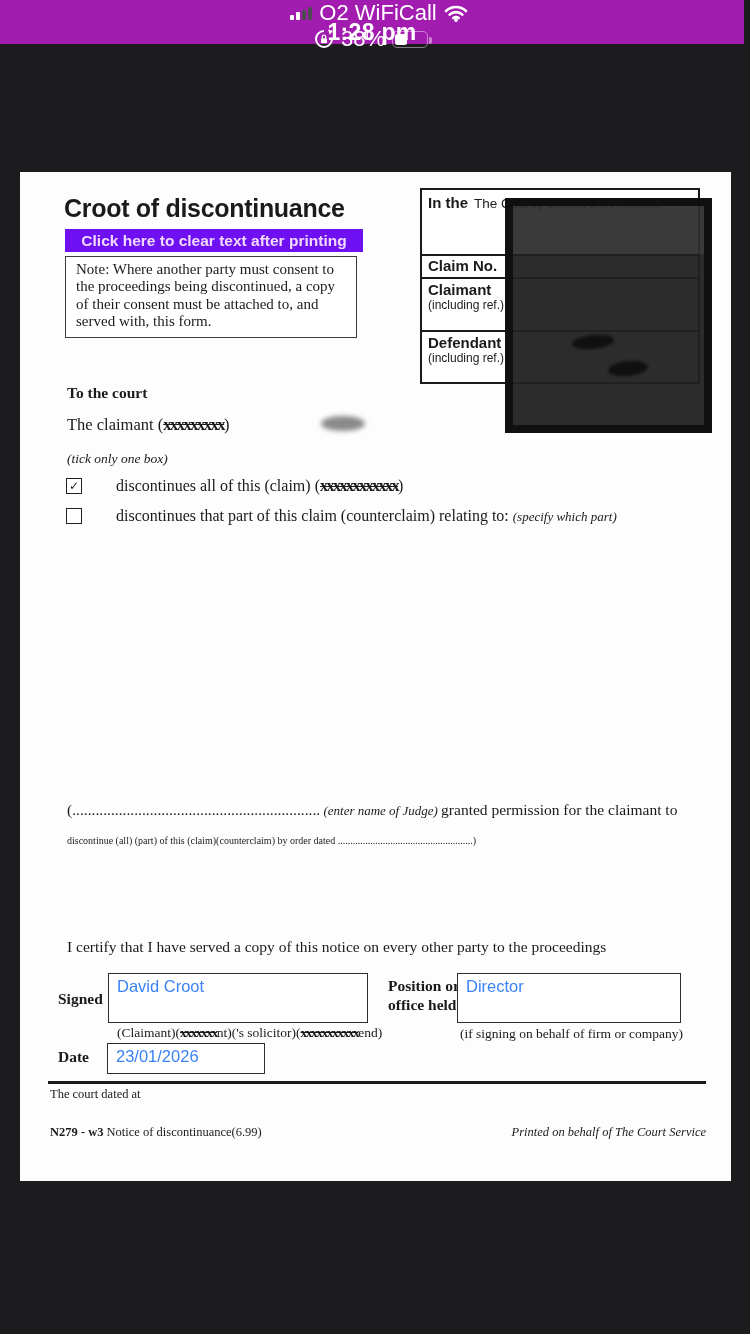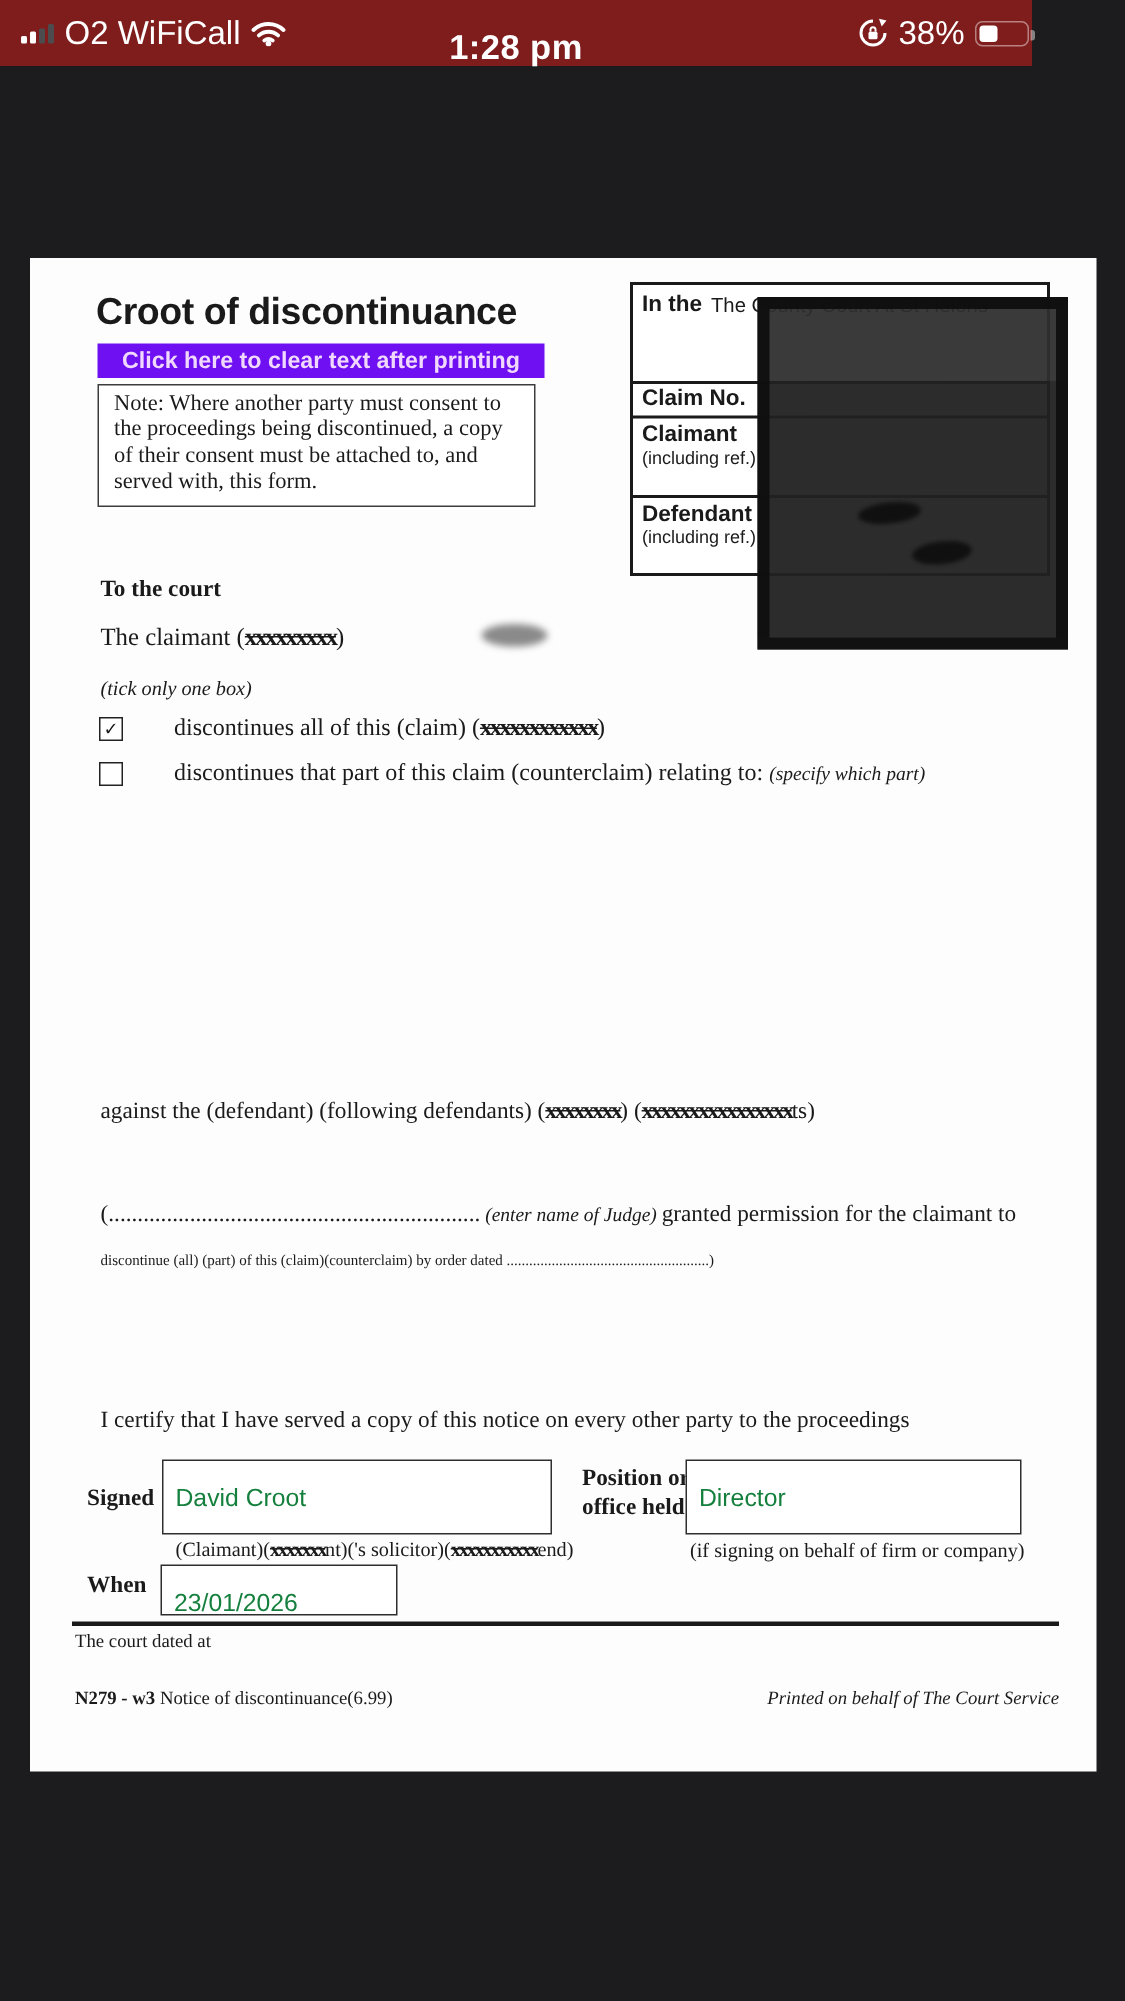--- a/index.html
+++ b/index.html
@@ -1,22 +1,22 @@
 <!DOCTYPE html>
 <html><head>
 <meta charset="utf-8">
 <style>
   * { margin:0; padding:0; box-sizing:border-box; }
   html,body { width:750px; height:1334px; background:#1c1c1e; overflow:hidden; }
   body { font-family:"Liberation Serif", serif; position:relative; }
 
   
-  .statusbar { position:absolute; left:0; top:0; width:688px; height:44px; background:#7f1d1d;
+  .statusbar { position:absolute; left:0; top:0; width:744px; height:44px; background:#a21caf;
                display:flex; align-items:center; justify-content:space-between;
-               color:#fff; font-family:"Liberation Sans", sans-serif; }
+               color:#fff; font-family:"Liberation Sans", sans-serif;flex-direction:column; }
   .sb-left { display:flex; align-items:center; gap:7px; padding-left:14px; }
   .sb-right { display:flex; align-items:center; gap:7px; padding-right:2px; }
   .sb-time { position:absolute; left:0; right:0; text-align:center; font-size:23px; font-weight:700; letter-spacing:.3px; pointer-events:none;margin-top:19px; }
   .sig { display:flex; align-items:flex-end; gap:2px; height:13px; }
   .sig i { display:block; width:4px; border-radius:1px; background:#fff; }
   .sig i:nth-child(1){height:5px;} .sig i:nth-child(2){height:8px;}
   .sig i:nth-child(3){height:10px; background:#4c4c4e;} .sig i:nth-child(4){height:13px; background:#4c4c4e;}
   .carrier { font-size:22px; font-weight:400; }
   .pct { font-size:22px; font-weight:500; }
   .batt { position:relative; width:36px; height:17px; border:1.5px solid rgba(255,255,255,.45); border-radius:5px; }
@@ -69,21 +69,21 @@
 
   .against { left:47px; top:560px; font-size:15.5px; }
   .judge   { left:47px; top:629px; font-size:15.5px; }
   .order   { left:47px; top:663px; font-size:10px; }
   .certify { left:47px; top:766px; font-size:15.5px; }
   .it-sm { font-style:italic; font-size:13px; }
 
   .xout { font-weight:700; text-decoration:line-through; letter-spacing:-1.5px; }
 
   .field { border:1.5px solid #2e2e2e; background:#fff; font-family:"Liberation Sans", sans-serif;
-           font-size:16.5px; padding:16px 8px; color:#15803d; }
+           font-size:16.5px; padding:3px 8px; color:#3b82f6; }
   .signed-label { left:38px; top:818px; font-weight:700; font-size:15.5px; }
   .signed-box { left:88px; top:801px; width:260px; height:50px; }
   .signed-cap { left:97px; top:853px; font-size:13.5px; }
   .pos-label { left:368px; top:804px; font-weight:700; font-size:15.5px; line-height:1.25; }
   .pos-box { left:437px; top:801px; width:224px; height:50px; }
   .pos-cap { left:440px; top:854px; font-size:13.5px; }
   .date-label { left:38px; top:876px; font-weight:700; font-size:15.5px; }
   .date-box { left:87px; top:871px; width:158px; height:31px; }
 
   .rule1 { left:28px; top:909px; width:658px; height:3px; background:#1a1a1a; }
@@ -168,40 +168,39 @@
   <div class="abs opt opt1">
     <span class="cb">✓</span>
     <span class="txt"><span>discontinues all of this (claim) (</span><span class="xout">xxxxxxxxxxxx</span><span>)</span></span>
   </div>
 
   <div class="abs opt opt2">
     <span class="cb"></span>
     <span class="txt"><span>discontinues that part of this claim (counterclaim) relating to: </span><span class="it-sm">(specify which part)</span></span>
   </div>
 
-  <div class="abs against"><span>against the (defendant) (following defendants) (</span><span class="xout">xxxxxxxx</span><span>) (</span><span class="xout">xxxxxxxxxxxxxxxx</span><span>ts)</span></div>
 
   <div class="abs judge"><span>(</span><span>................................................................</span><span class="it-sm"> (enter name of Judge) </span><span>granted permission for the claimant to</span></div>
 
   <div class="abs order"><span>discontinue (all) (part) of this (claim)(counterclaim) by order dated </span><span>......................................................</span><span>)</span></div>
 
   <div class="abs certify">I certify that I have served a copy of this notice on every other party to the proceedings</div>
 
   <div class="abs signed-label">Signed</div>
   <div class="abs field signed-box">David Croot</div>
   <div class="abs signed-cap"><span>(Claimant)(</span><span class="xout">xxxxxxx</span><span>nt)('s solicitor)(</span><span class="xout">xxxxxxxxxxx</span><span>end)</span></div>
 
   <div class="abs pos-label">
     <div>Position or</div>
     <div>office held</div>
   </div>
   <div class="abs field pos-box">Director</div>
   <div class="abs pos-cap">(if signing on behalf of firm or company)</div>
 
-  <div class="abs date-label">When</div>
+  <div class="abs date-label">Date</div>
   <div class="abs field date-box">23/01/2026</div>
 
   <div class="abs rule1"></div>
   <div class="abs courtoffice">The court dated at</div>
   <div class="abs footrow">
     <span><span class="bold">N279 - w3</span><span> Notice of discontinuance(6.99)</span></span>
     <span class="ital">Printed on behalf of The Court Service</span>
   </div>
 
 </div>

